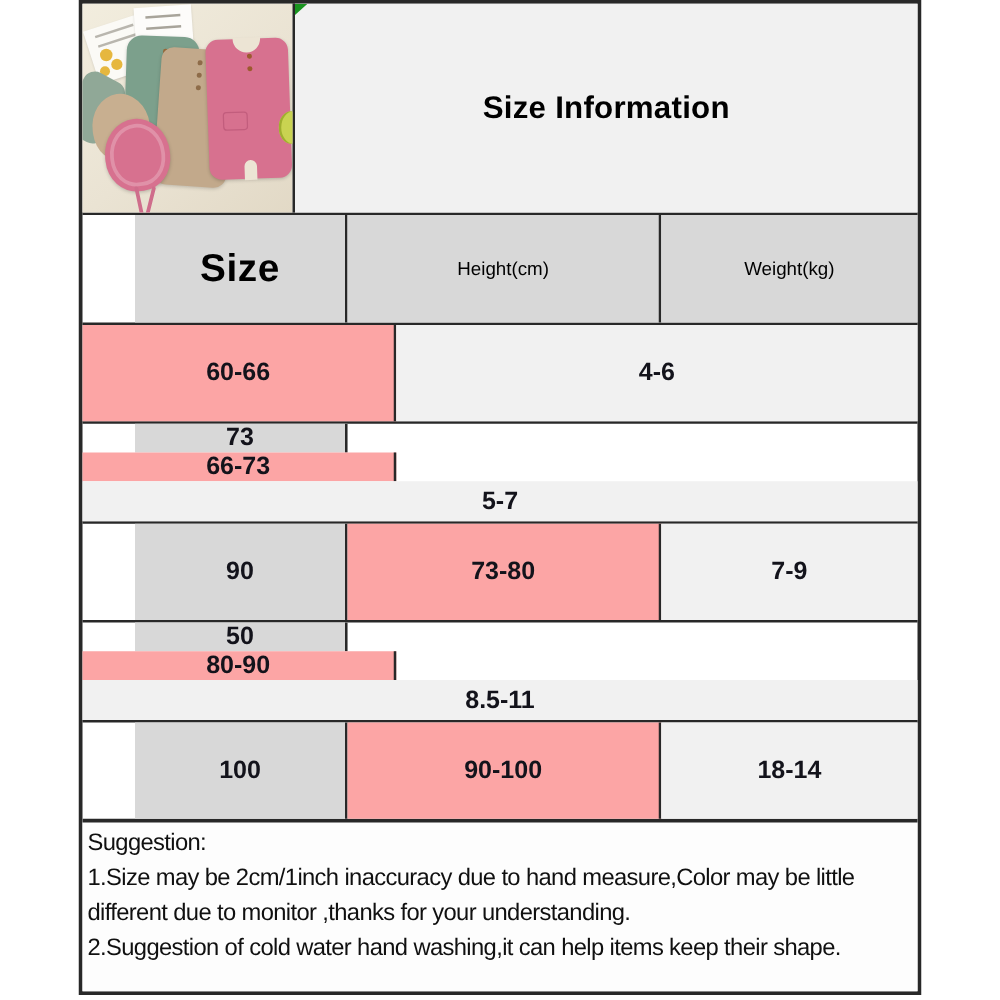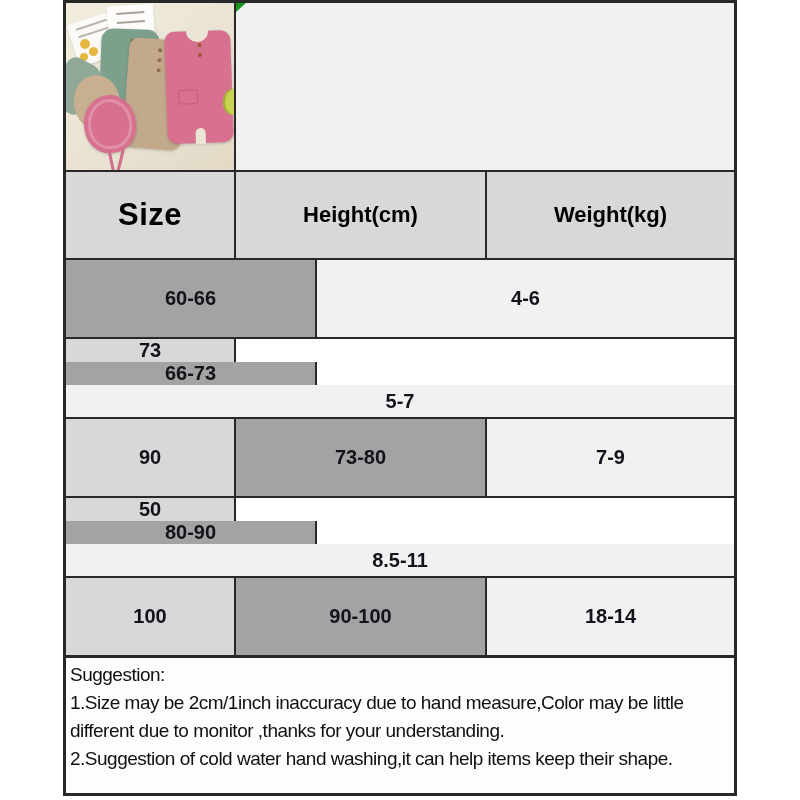--- a/index.html
+++ b/index.html
@@ -59,26 +59,26 @@
   .bonnet-pink u { position:absolute; left:4px; top:4px; right:4px; bottom:4px; border:3px solid #e091a8; border-radius:50% 50% 46% 46%; }
   .tie1 { left:44px; top:146px; width:3px; height:26px; background:#cf6d8b; transform:rotate(-12deg); border-radius:2px; }
   .tie2 { left:53px; top:146px; width:3px; height:24px; background:#cf6d8b; transform:rotate(14deg); border-radius:2px; }
   .lime { left:157px; top:86px; width:20px; height:26px; background:#c9d351; border-radius:50%; box-shadow:inset 2px 0 0 #9fae2f; }
 
   
   .header-row { height:88px; border-top:2px solid #282828; }
   .data-row  { height:79px; border-top:2px solid #282828; }
   .data-row.tall { height:80px;flex-direction:column; }
   .cell { display:flex; align-items:center; justify-content:center; }
-  .col-size   { width:170px; border-right:2px solid #282828; background:#d8d8d8; }
-  .col-height { width:251px; border-right:2px solid #282828; background:#a3a3a3; }
+  .col-size   { width:170px; border-right:2px solid #282828; background:#d8d8d8;margin-left:42px; }
+  .col-height { width:251px; border-right:2px solid #282828; background:#fca5a5; }
   .col-weight { flex:1; background:#f1f1f1; }
   .header-row .col-height, .header-row .col-weight { background:#d8d8d8; }
   .th-size { font-size:31px; font-weight:bold; letter-spacing:0.5px; }
-  .th      { font-size:22px; font-weight:bold; }
+  .th      { font-size:15px; font-weight:normal; }
   .val     { font-size:20px; font-weight:bold; color:#13131b; }
 
   
   .attention-row {
     display:block; height:138px; border-top:3px solid #282828;
     background:#fdfdfd; padding:3px 0 0 4px; overflow:hidden;
   }
   .attn-line {
     font-size:19px; line-height:28px; letter-spacing:-0.5px;
     white-space:nowrap; color:#101010;
@@ -124,20 +124,21 @@
         <span class="ph bonnet-tan"></span>
         <span class="ph bonnet-pink">
             <u></u>
           </span>
         <span class="ph tie1"></span>
         <span class="ph tie2"></span>
         <span class="ph lime"></span>
       </div>
       <div class="title-cell">
         <span class="corner-flag"></span>
+        <div class="page-title">Size Information</div>
       </div>
     </div>
 
     <div class="row header-row">
       <div class="cell col-size th-size">Size</div>
       <div class="cell col-height th">Height(cm)</div>
       <div class="cell col-weight th">Weight(kg)</div>
     </div>
 
     <div class="row data-row">

